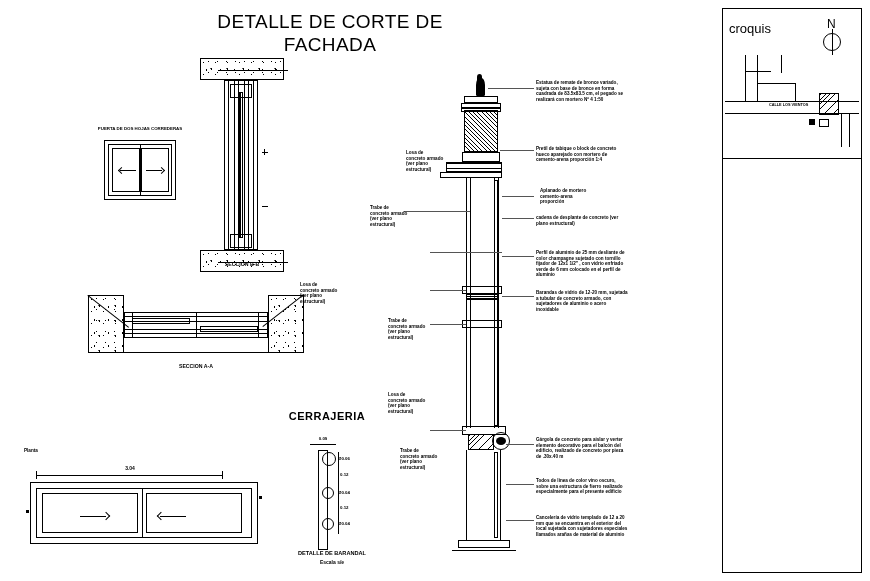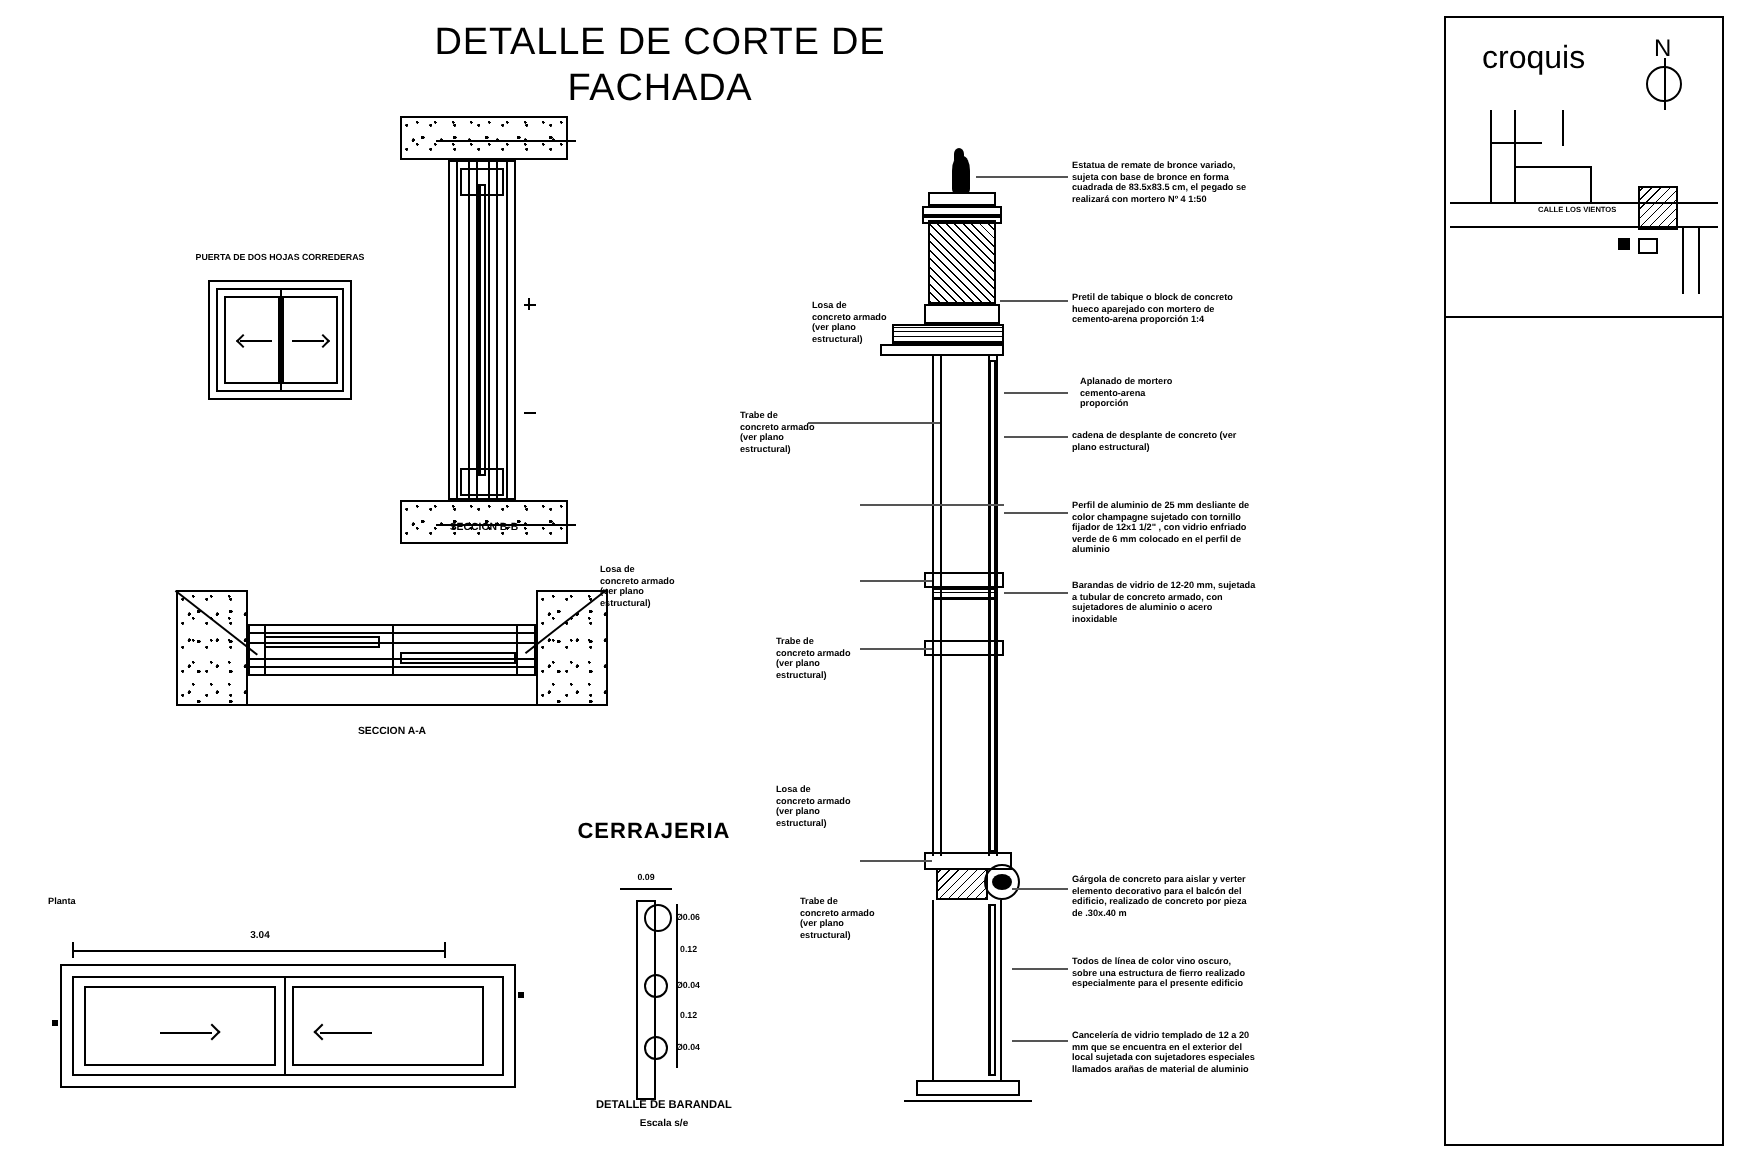--- a/index.html
+++ b/index.html
@@ -32,21 +32,21 @@
       radial-gradient(circle at 65% 65%, #000 0 .9px, transparent 1px),
       radial-gradient(circle at 85% 20%, #000 0 .6px, transparent .7px),
       radial-gradient(circle at 40% 85%, #000 0 .8px, transparent .9px);
     background-size:12px 12px,16px 15px,9px 11px,14px 13px;}
   .solid{position:absolute;background:#000;}
   .circ{position:absolute;border:1px solid #000;border-radius:50%;box-sizing:border-box;}
 
   
   #croquis{position:absolute;left:722px;top:8px;width:140px;height:565px;border:1px solid #000;box-sizing:border-box;}
   #croquis .inner{position:absolute;left:0;top:0;width:138px;height:150px;border-bottom:1px solid #000;box-sizing:border-box;}
-  .croquis-title{position:absolute;left:18px;top:12px;font-size:16px;}
+  .croquis-title{position:absolute;left:6px;top:12px;font-size:13px;}
   .north-letter{position:absolute;font-size:12px;}
 </style>
 </head>
 <body>
 
 <div id="sheet">
 
   <div class="title" style="left:175px;top:10px;width:310px;">DETALLE DE CORTE DE FACHADA</div>
 
   <div class="lbl c" style="left:80px;top:126px;width:120px;font-size:4.4px;">PUERTA DE DOS HOJAS CORREDERAS</div>

